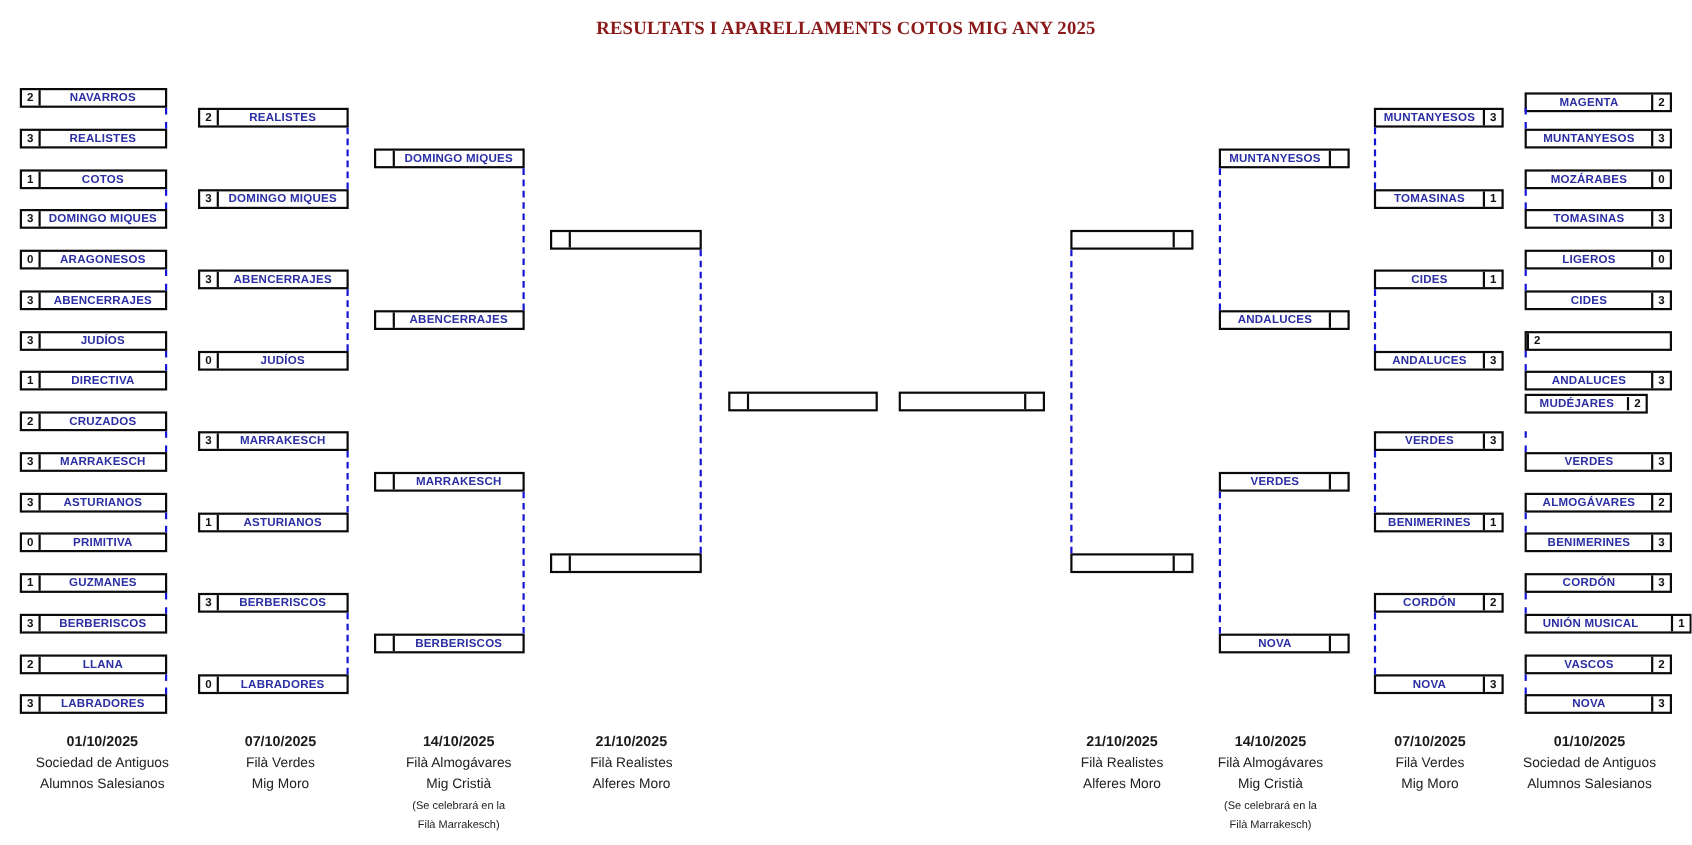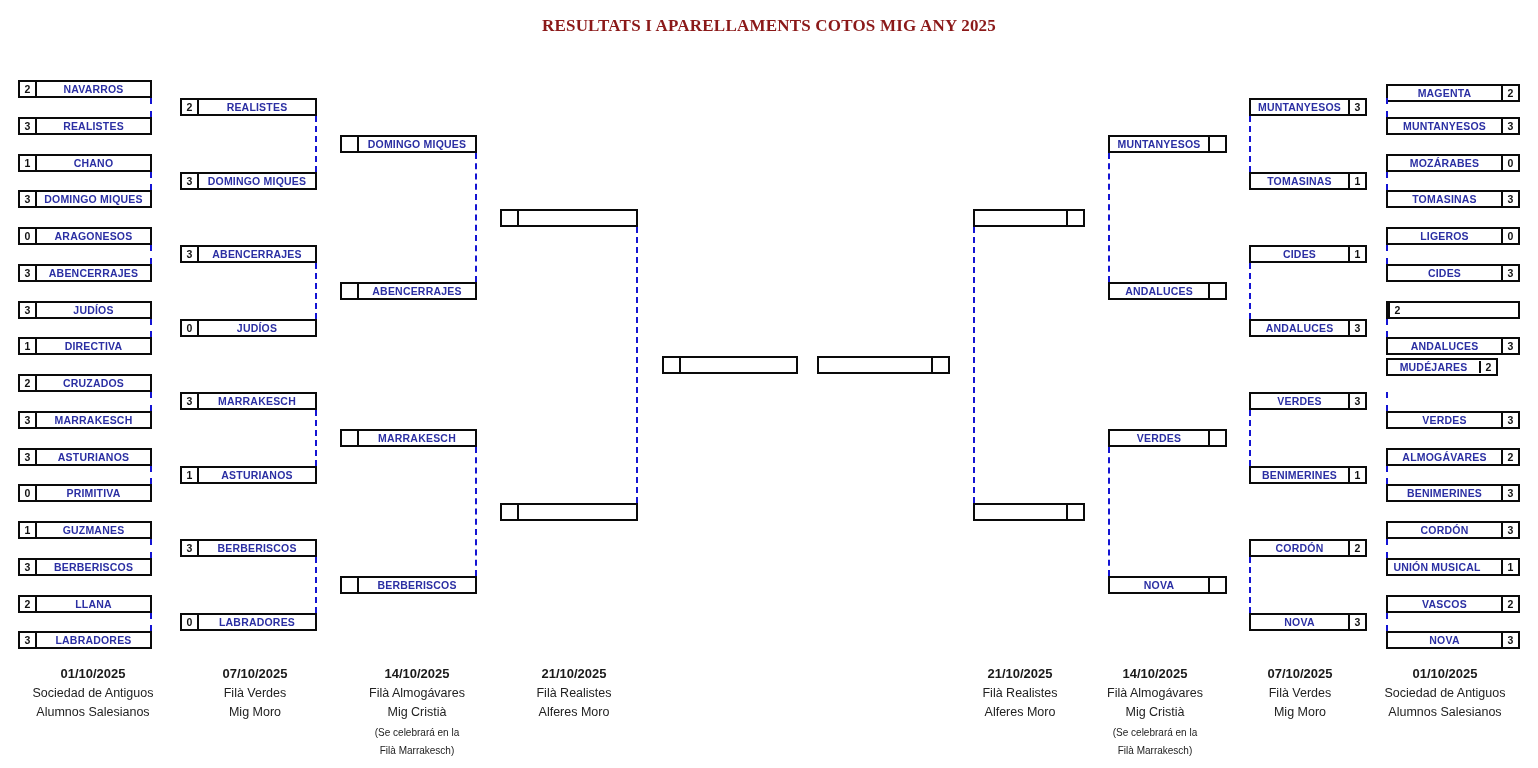--- a/index.html
+++ b/index.html
@@ -29,21 +29,21 @@
 <div class="match-box" style="left: 18px; top: 80px; width: 134px;">
       <div class="score-cell">2</div>
       <div class="team-name">NAVARROS</div>
     </div>
     <div class="match-box" style="left: 18px; top: 116.75px; width: 134px;">
       <div class="score-cell">3</div>
       <div class="team-name">REALISTES</div>
     </div>
     <div class="match-box" style="left: 18px; top: 153.5px; width: 134px;">
       <div class="score-cell">1</div>
-      <div class="team-name">CHANO</div>
+      <div class="team-name">COTOS</div>
     </div>
     <div class="match-box" style="left: 18px; top: 190.25px; width: 134px;">
       <div class="score-cell">3</div>
       <div class="team-name">DOMINGO MIQUES</div>
     </div>
     <div class="match-box" style="left: 18px; top: 227px; width: 134px;">
       <div class="score-cell">0</div>
       <div class="team-name">ARAGONESOS</div>
     </div>
     <div class="match-box" style="left: 18px; top: 263.75px; width: 134px;">
@@ -277,21 +277,21 @@
       <div class="score-cell right">2</div>
     </div>
     <div class="match-box" style="left: 1386px; top: 484.25px; width: 134px;">
       <div class="team-name">BENIMERINES</div>
       <div class="score-cell right">3</div>
     </div>
     <div class="match-box" style="left: 1386px; top: 521px; width: 134px;">
       <div class="team-name">CORDÓN</div>
       <div class="score-cell right">3</div>
     </div>
-    <div class="match-box" style="left: 1386px; top: 557.75px; width: 134px; gap: 15px;">
+    <div class="match-box" style="left: 1386px; top: 557.75px; width: 152px; gap: 15px;">
       <div class="team-name">UNIÓN MUSICAL</div>
       <div class="score-cell right">1</div>
     </div>
     <div class="match-box" style="left: 1386px; top: 594.5px; width: 134px;">
       <div class="team-name">VASCOS</div>
       <div class="score-cell right">2</div>
     </div>
     <div class="match-box" style="left: 1386px; top: 631.25px; width: 134px;">
       <div class="team-name">NOVA</div>
       <div class="score-cell right">3</div>

